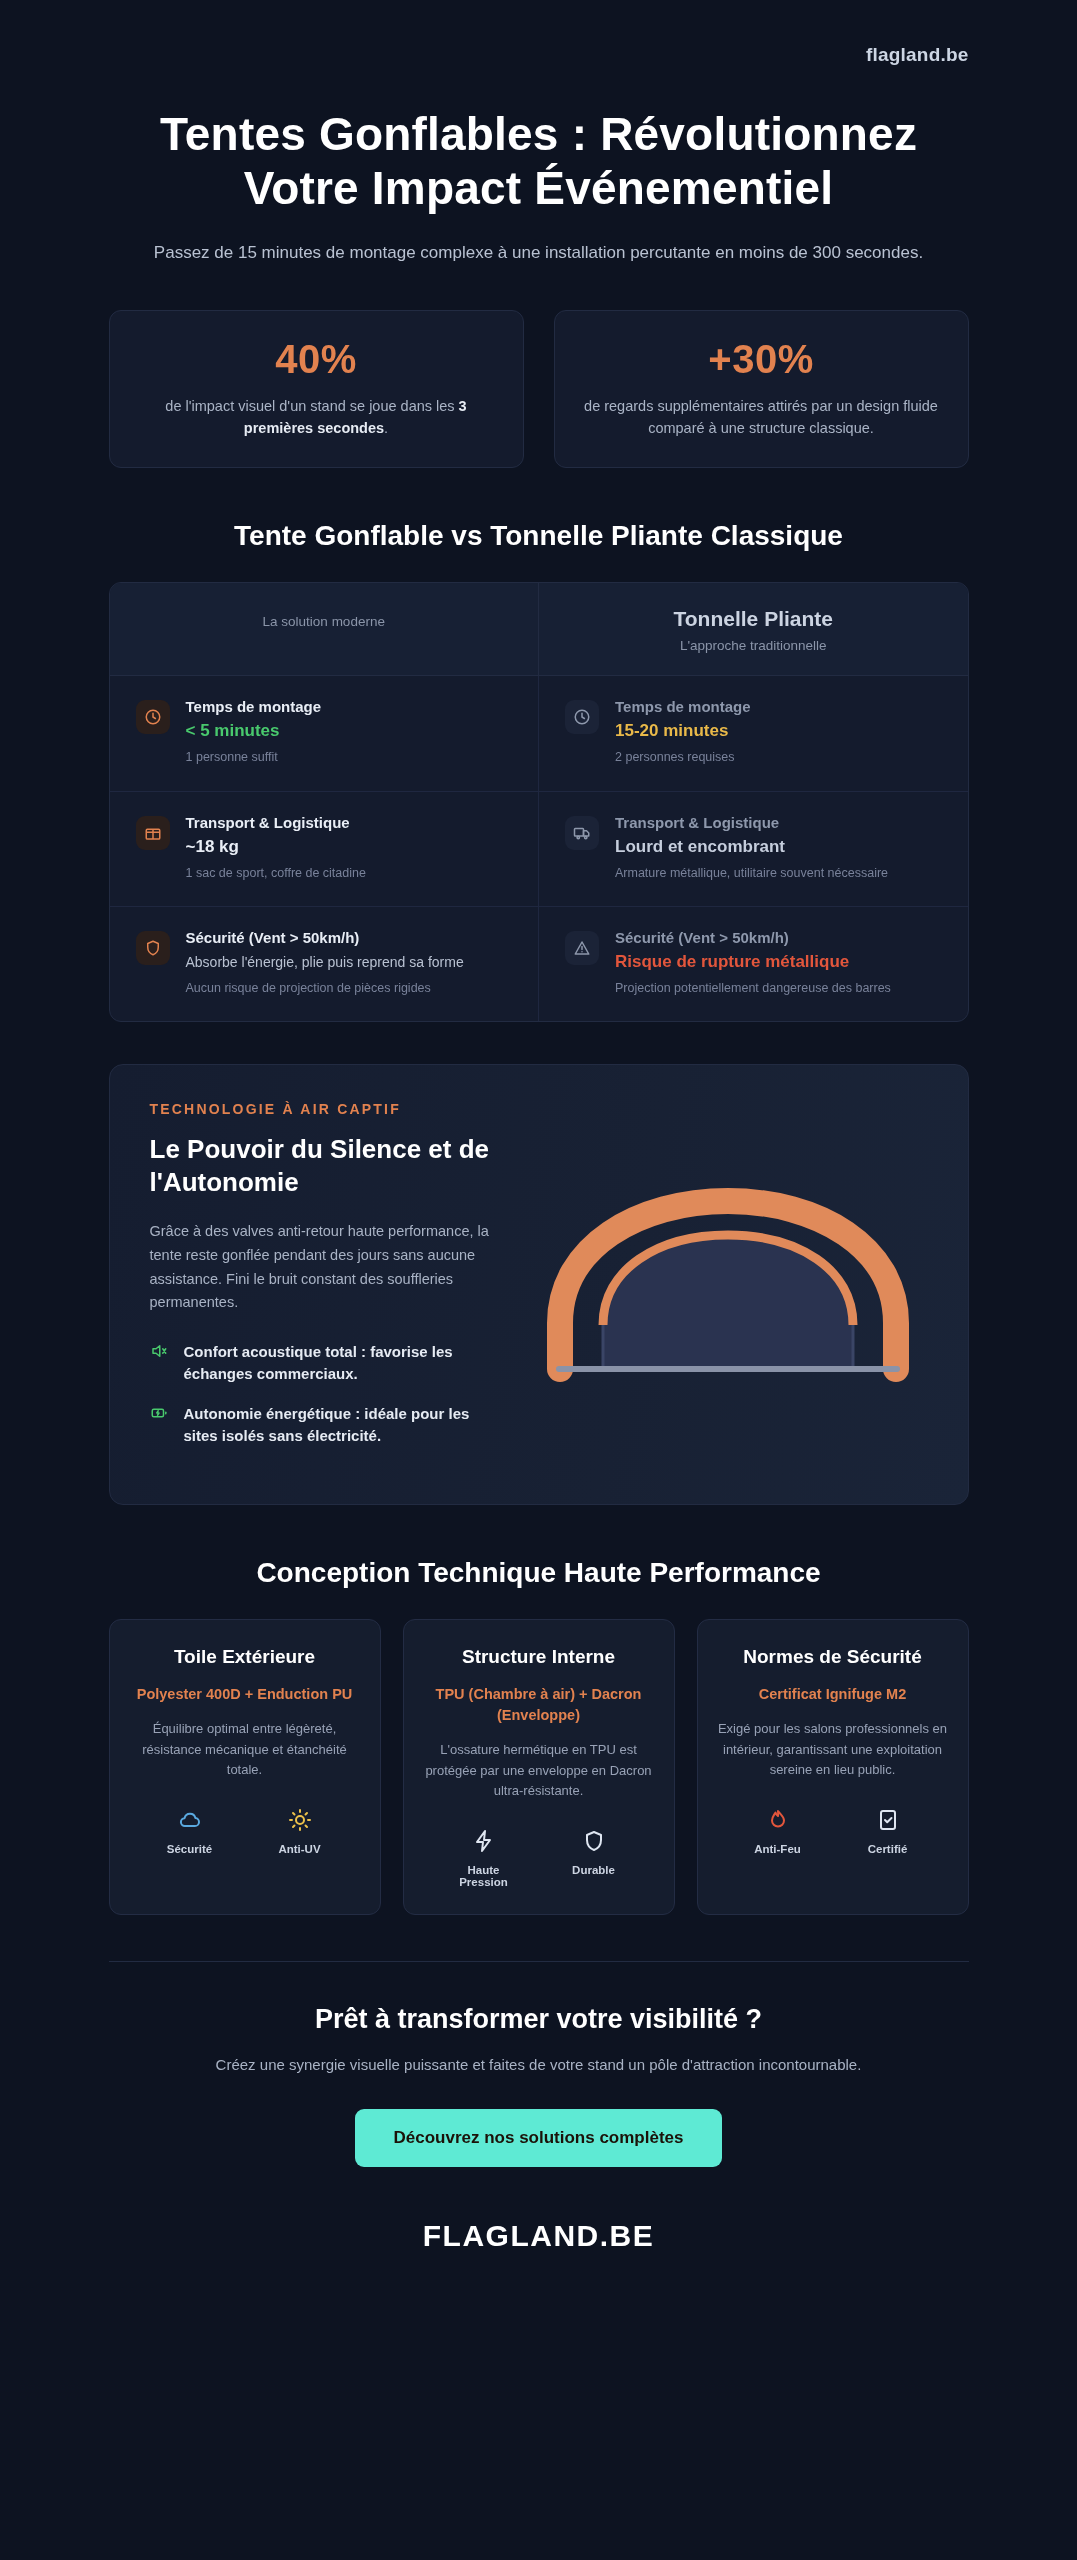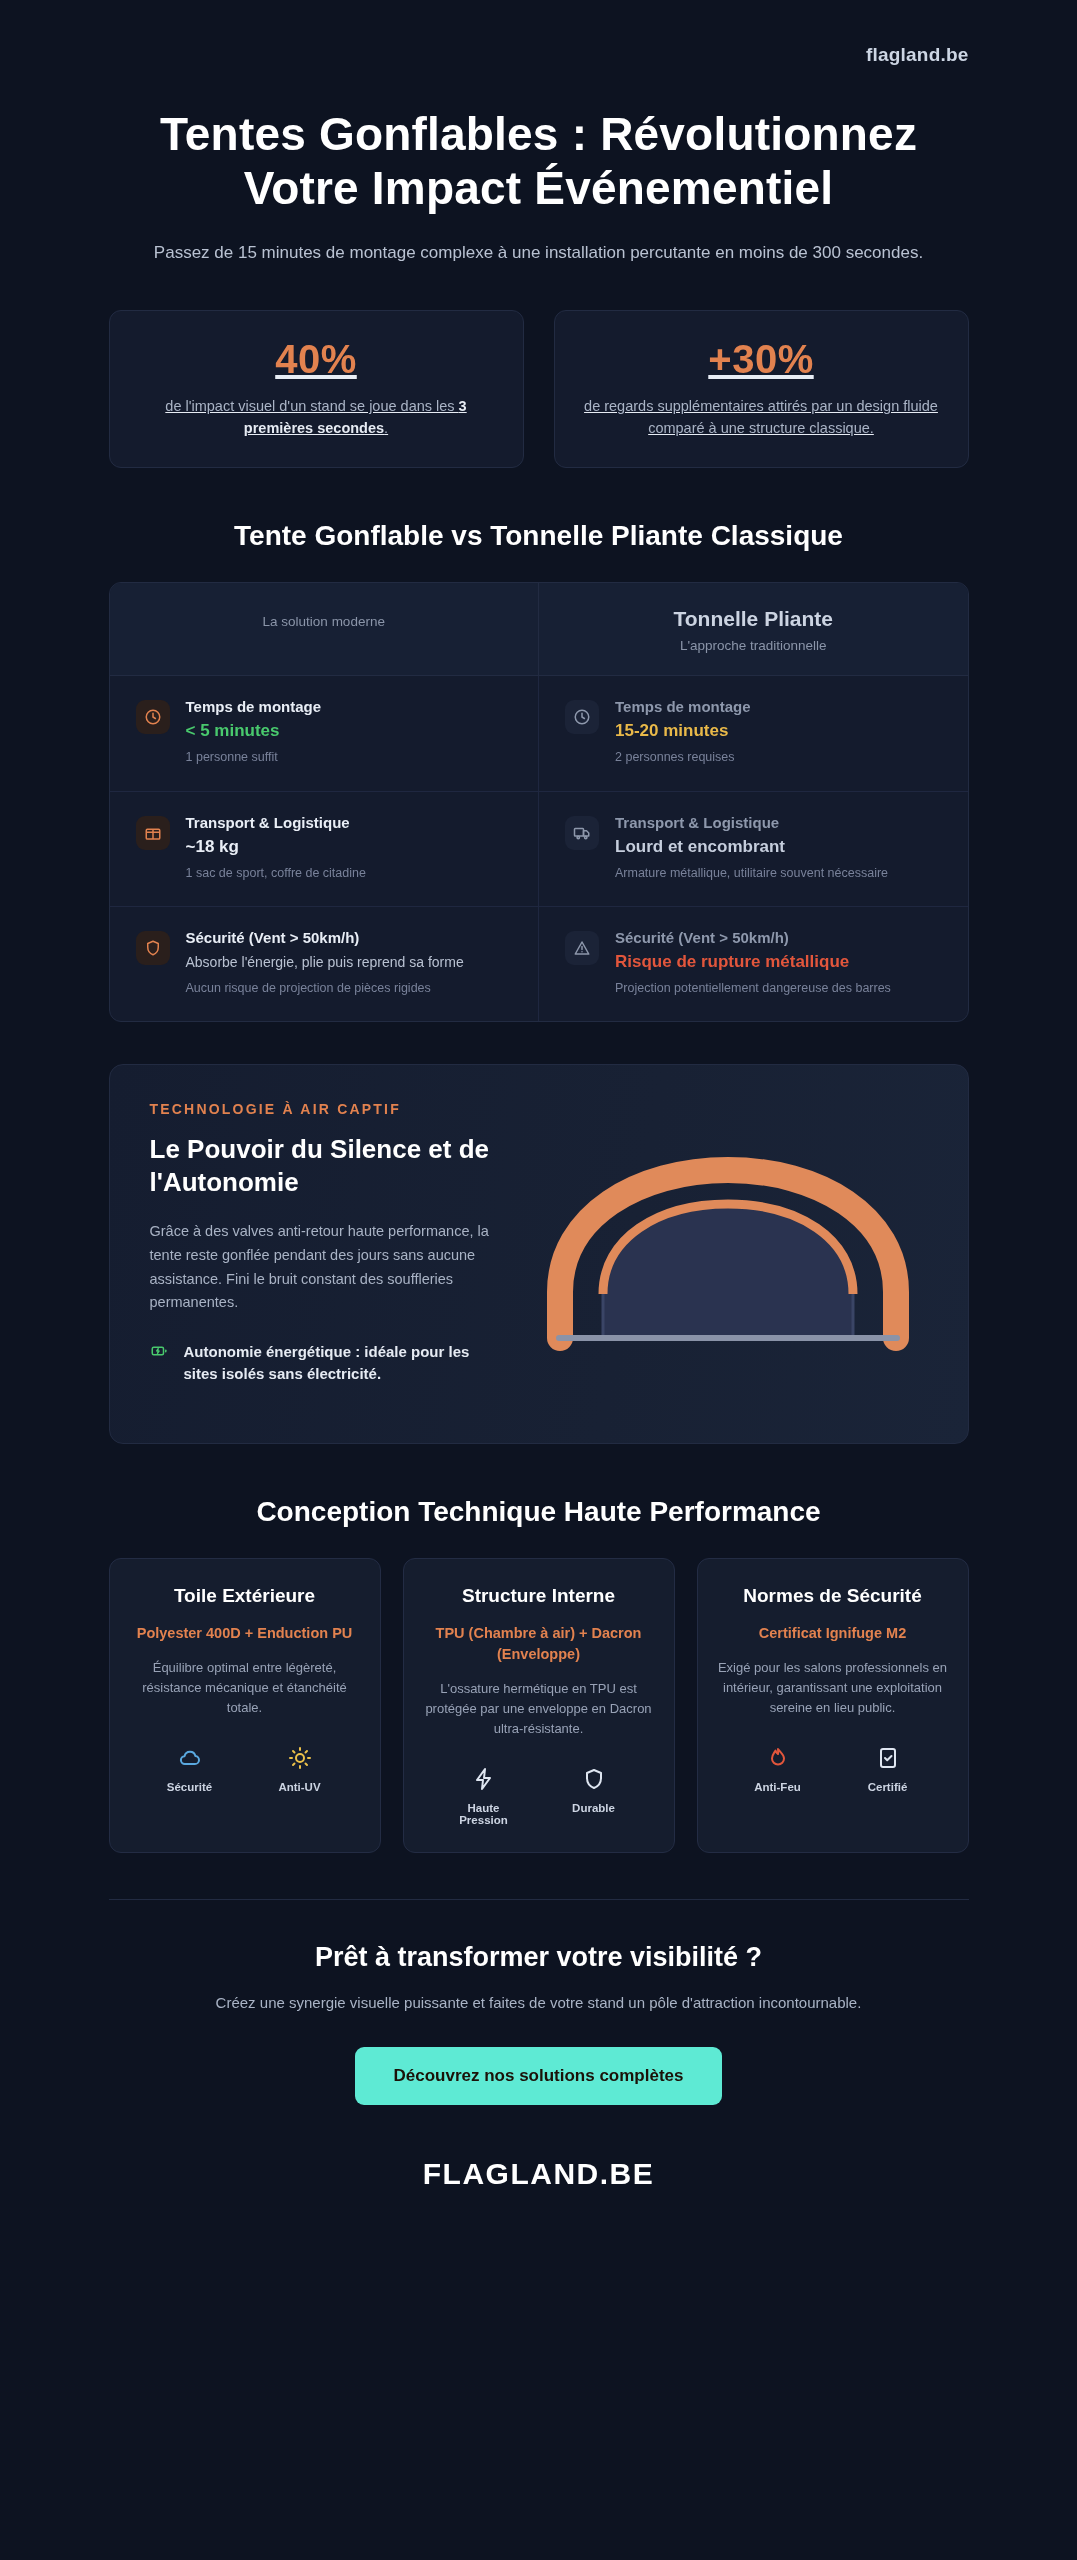--- a/index.html
+++ b/index.html
@@ -37,21 +37,20 @@
     color: #b9c2d2;
     max-width: 830px;
     margin-left: auto;
     margin-right: auto;
   }
 
   .stats {
     display: flex;
     gap: 30px;
     padding: 44px 48px 0 48px;
-    text-decoration: underline;
   }
   .stat-card {
     flex: 1;
     background: #141b2d;
     border: 1px solid #222b42;
     border-radius: 12px;
     padding: 26px 26px 28px 26px;
     text-align: center;
   }
   .stat-value {
@@ -351,20 +350,29 @@
 
   <div class="tech">
     <div class="tech-left">
       <div class="tech-kicker">TECHNOLOGIE À AIR CAPTIF</div>
       <div class="tech-h">Le Pouvoir du Silence et de l'Autonomie</div>
       <div class="tech-p">Grâce à des valves anti-retour haute performance, la tente reste gonflée pendant des jours sans aucune assistance. Fini le bruit constant des souffleries permanentes.</div>
       <div class="tech-bullets">
         <div class="tech-bullet">
           <span class="tb-ic">
             <svg width="18" height="18" viewBox="0 0 24 24" fill="none" stroke="#49c96d" stroke-width="2" stroke-linejoin="round" stroke-linecap="round">
+                <path d="M4 9v6h4l5 4V5L8 9z"></path>
+                <path d="M17 9l4 6M21 9l-4 6"></path>
+              </svg>
+          </span>
+          <span class="tb-text">Confort acoustique total : favorise les échanges commerciaux.</span>
+        </div>
+        <div class="tech-bullet">
+          <span class="tb-ic">
+            <svg width="18" height="18" viewBox="0 0 24 24" fill="none" stroke="#49c96d" stroke-width="2" stroke-linejoin="round" stroke-linecap="round">
                 <rect x="3" y="7" width="15" height="10" rx="2"></rect>
                 <path d="M21 11v2"></path>
                 <path d="M11 9l-2 3h3l-2 3"></path>
               </svg>
           </span>
           <span class="tb-text">Autonomie énergétique : idéale pour les sites isolés sans électricité.</span>
         </div>
       </div>
     </div>
     <div class="tech-right">

